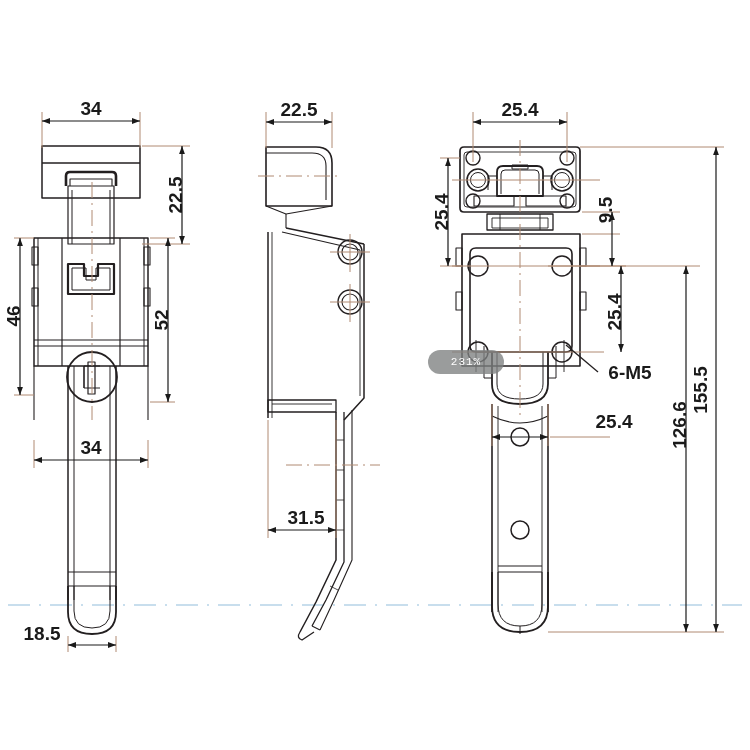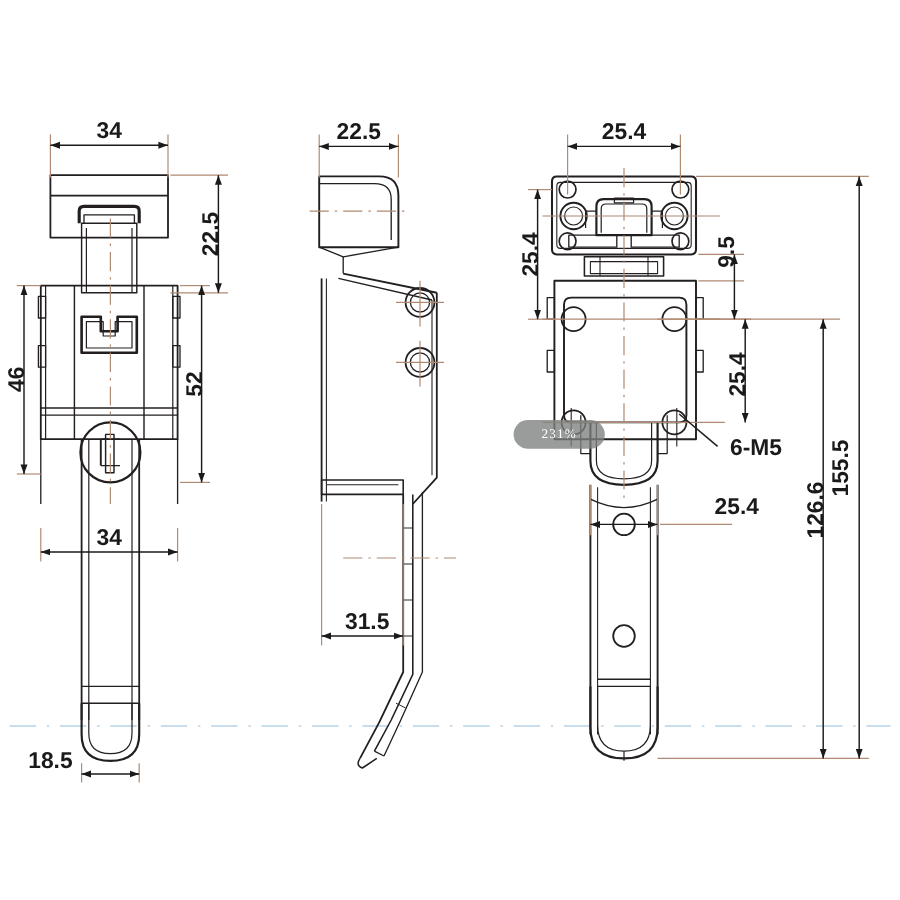--- a/index.html
+++ b/index.html
@@ -15,21 +15,21 @@
     font-size:19px;
     fill:#1a1a1a;
   }
   .watermark-badge{
     position:absolute;
     left:428px;top:350px;
     width:76px;height:24px;
     border-radius:12px;
     background:rgba(125,128,128,0.78);
     color:#ffffff;
-    font-family:Liberation Serif, serif;
+    font-family:Liberation Mono, monospace;
     font-size:11px;
     letter-spacing:1px;
     display:flex;align-items:center;justify-content:center;
     pointer-events:none;
   }
 </style>
 </head>
 <body>
 
 <div id="root">

